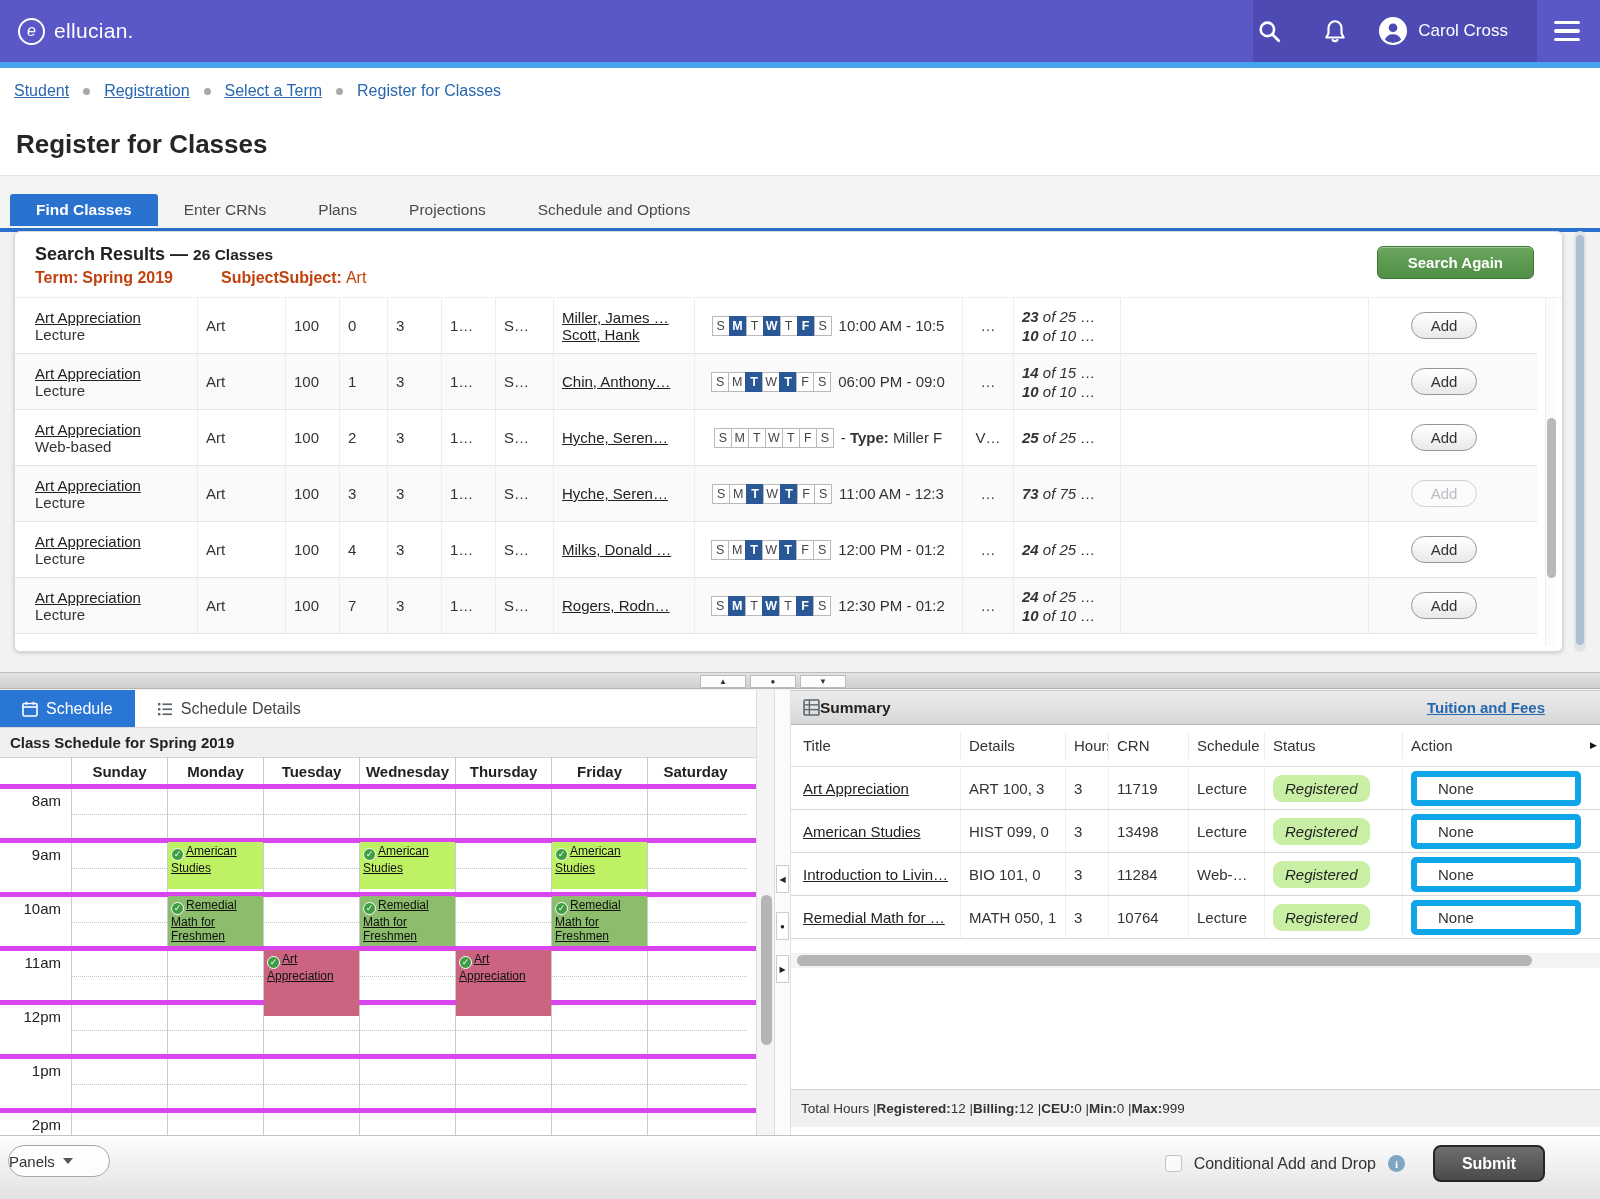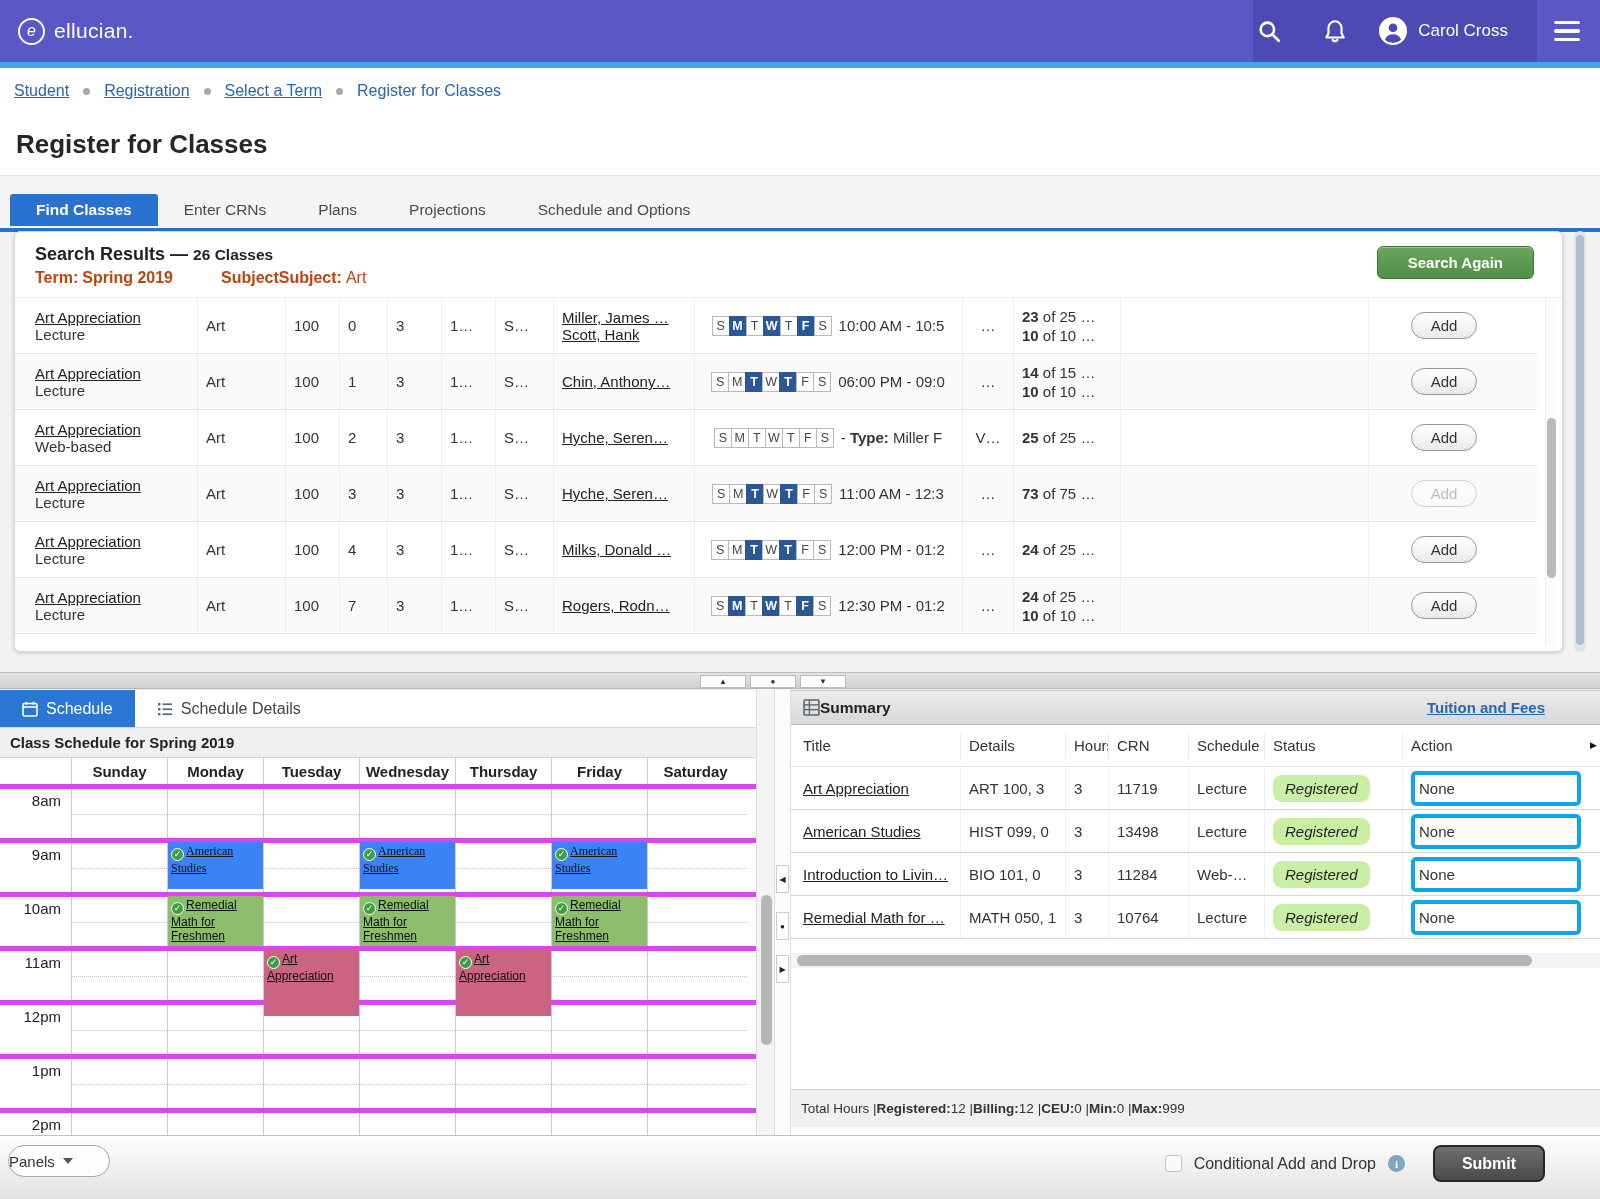--- a/index.html
+++ b/index.html
@@ -56,21 +56,21 @@
   .c-subj  { width:88px; }
   .c-num   { width:54px; }
   .c-sec   { width:48px; }
   .c-hrs   { width:54px; }
   .c-c7    { width:54px; }
   .c-c8    { width:58px; }
   .c-inst  { width:141px; }
   .c-inst a { color:#222; text-decoration:underline; white-space:nowrap; cursor:pointer; }
   .c-meet  { width:268px; flex-direction:row !important; align-items:center; gap:7px; white-space:nowrap; }
   .c-dots  { width:51px; align-items:center; }
-  .c-seats { width:107px; line-height:19px; white-space:nowrap; }
+  .c-seats { width:107px; line-height:19px; white-space:nowrap;font-style:italic; }
   .c-blank { width:248px; }
   .c-add   { width:150px; border-right:none !important; align-items:center; }
   .days { display:inline-flex; }
   .dp { width:18px; height:20px; border:1px solid #b9b9b9; margin-left:-1px; background:#fff; color:#444; font-size:12.5px; display:flex; align-items:center; justify-content:center; }
   .dp.on { background:#2a5795; border-color:#2a5795; color:#fff; font-weight:700; }
   .mt { overflow:hidden; }
   .addbtn { padding:4px 19px; font-size:15px; color:#333; background:linear-gradient(#ffffff,#e9e9e9); border:1.5px solid #8f969e; border-radius:14px; cursor:pointer; font-family:inherit; }
   .addbtn.disabled { color:#b9bec4; border-color:#ccd1d6; background:#fbfbfb; cursor:default; }
   .rscroll { position:absolute; right:6px; top:66px; width:11px; height:348px; background:#fcfcfc; border-left:1px solid #eee; }
   .rscroll .thumb { position:absolute; left:1px; top:120px; width:9px; height:160px; background:#b9b9b9; border-radius:5px; }
@@ -91,21 +91,21 @@
   .cal { position:relative; height:377px; }
   .cal-hdr { display:flex; height:26px; }
   .cal-hdr .gut { width:71px; }
   .cal-hdr .dh { width:96px; border-left:1px solid #ccc; font-size:15px; font-weight:700; color:#222; display:flex; align-items:center; justify-content:center; }
   .cal-row { position:relative; display:flex; height:54px; border-top:5px solid #d946ef; }
   .cal-row .gut { width:71px; font-size:15px; color:#222; text-align:right; padding:3px 10px 0 0; }
   .cal-row .cell { width:96px; border-left:1px solid #ccc; }
   .cal-row .half { position:absolute; left:71px; right:10px; top:50%; border-top:1px dotted #c4c4c4; }
   .ev { position:absolute; width:95px; padding:2px 2px 0 3px; font-size:12px; line-height:14.5px; color:#111; overflow:hidden; cursor:pointer; }
   .ev a { color:#111; text-decoration:underline; }
-  .ev-blue  { background:#3b82f6;font-family:Liberation Serif, serif; }
+  .ev-blue  { background:#bef264; }
   .ev-green { background:#8cbd6d; }
   .ev-pink  { background:#ca6480; }
   .chk { display:inline-flex; width:13px; height:13px; border-radius:50%; background:#3f9e43; color:#fff; font-size:9px; align-items:center; justify-content:center; margin-right:2px; vertical-align:-2px; border:1px solid #fff; }
 
   
   .v-split-track { position:absolute; left:756px; top:690px; width:19px; height:445px; background:#f4f4f4; border-left:1px solid #ddd; border-right:1px solid #ddd; }
   .v-split-track .thumb { position:absolute; left:3.5px; top:205px; width:11px; height:150px; background:#b5b5b5; border-radius:6px; }
   .v-split-btns { position:absolute; left:775px; top:690px; width:16px; height:445px; background:#fbfbfb; border-right:1px solid #e0e0e0; }
   .v-split-btns .sbtn { position:absolute; left:1px; width:13px; height:28px; background:#fff; border:1px solid #ccc; font-size:8px; color:#222; display:flex; align-items:center; justify-content:center; cursor:pointer; }
 
@@ -121,21 +121,21 @@
   .sum-row .sc { padding:0 8px; overflow:hidden; white-space:nowrap; border-right:1px solid #f0f0f0; height:100%; display:flex; align-items:center; }
   .w-title { width:170px; padding-left:12px !important; }
   .w-det { width:105px; }
   .w-hrs { width:43px; }
   .w-crn { width:80px; }
   .w-schd { width:76px; }
   .w-stat { width:138px; }
   .w-act { flex:1; border-right:none !important; }
   .sum-row .w-title a { color:#222; text-decoration:underline; cursor:pointer; }
   .pill { background:#c9efa5; border-radius:9px; padding:5px 12px; font-style:italic; color:#222; }
-  .nonebox { width:170px; height:35px; border:4px solid #0ea5e9; border-radius:5px; background:#fff; display:flex; align-items:center; padding-left:4px; cursor:pointer; }
+  .nonebox { width:170px; height:35px; border:6px solid #0ea5e9; border-radius:5px; background:#fff; display:flex; align-items:center; padding-left:21px; cursor:pointer; }
   .hdr-arrow { position:absolute; right:3px; top:15px; font-size:9px; color:#111; }
   .sum-hscroll { position:absolute; left:0; top:262px; width:100%; height:15px; background:#f3f3f3; }
   .sum-hscroll .thumb { position:absolute; left:6px; top:2px; width:735px; height:11px; background:#b5b5b5; border-radius:6px; }
   .totalsbar { position:absolute; left:0; top:398px; width:100%; height:38px; background:#eef0f2; border-top:1px solid #d0d0d0; display:flex; align-items:center; padding-left:10px; font-size:13.5px; color:#333; }
 
   
   .footer { position:absolute; left:0; top:1135px; width:1600px; height:64px; background:linear-gradient(#fdfdfd,#e2e2e2); border-top:1px solid #c2c2c2; z-index:20; }
   .panels-btn { position:absolute; left:8px; top:9px; width:102px; height:32px; background:#fdfdfd; border:1px solid #a8a8a8; border-radius:16px; font-size:15px; color:#333; display:flex; align-items:center; gap:8px; cursor:pointer; font-family:inherit; }
   .caret-down { width:0; height:0; border-left:5px solid transparent; border-right:5px solid transparent; border-top:6px solid #555; }
   .foot-right { position:absolute; right:55px; top:9px; display:flex; align-items:center; gap:12px; }

